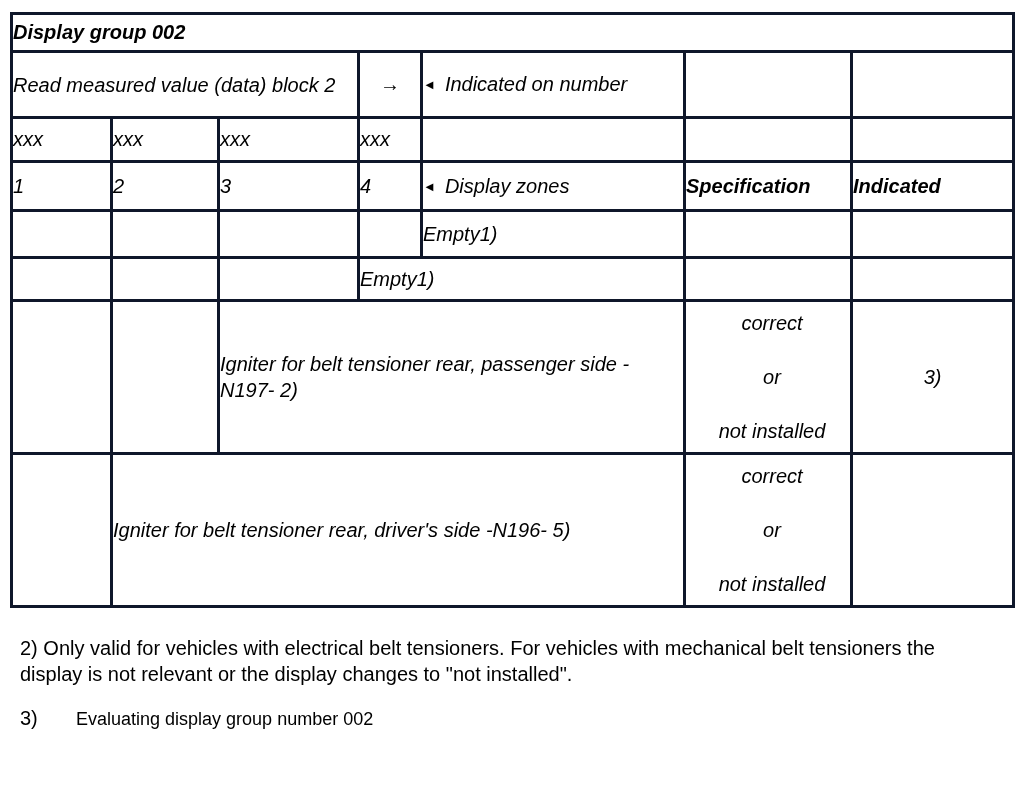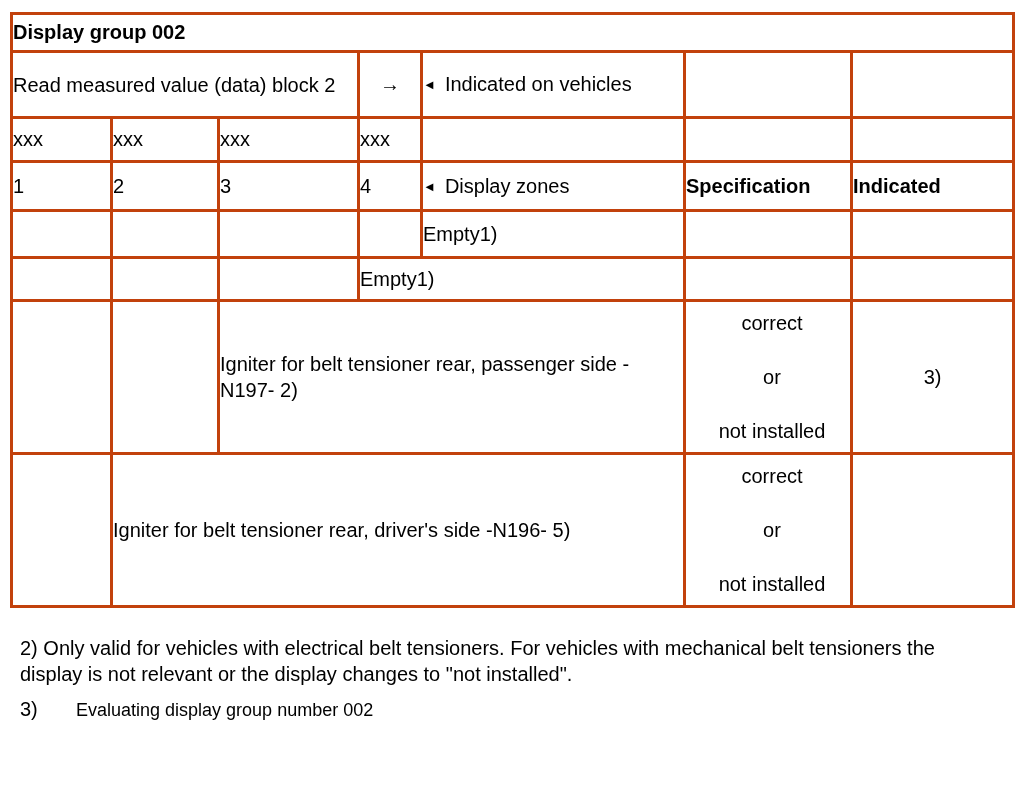--- a/index.html
+++ b/index.html
@@ -15,26 +15,27 @@
   .page {
     padding: 12px 10px 0 10px;
     box-sizing: border-box;
   }
   table.dg {
     border-collapse: collapse;
     table-layout: fixed;
     width: 1004px;
   }
   table.dg td {
-    border: 3px solid #c2410c;
+    border: 3px solid #0f172a;
     font-size: 20px;
     vertical-align: middle;
     padding: 0;
     overflow: hidden;
     word-wrap: break-word;
+    font-style: italic;
   }
   tr.r-title  { height: 38px; }
   tr.r-read   { height: 66px; }
   tr.r-xxx    { height: 44px; }
   tr.r-zones  { height: 49px; }
   tr.r-empty1 { height: 47px; }
   tr.r-empty2 { height: 43px; }
   tr.r-ign1   { height: 153px; }
   tr.r-ign2   { height: 153px; }
 
@@ -96,21 +97,21 @@
   }
 
   .footnotes {
     margin: 27px 0 0 10px;
     width: 960px;
     font-size: 20px;
     line-height: 26px;
   }
   .fn { margin: 0; }
   .fn-1 { margin-bottom: 34px; }
-  .fn-2 { margin-bottom: 9px; }
+  .fn-2 { margin-bottom: 18px; }
   .fn-3 { display: flex; align-items: baseline; }
   .fn-3 .fn-marker { width: 56px; flex: 0 0 56px; }
   .fn-3 .fn-text { font-size: 18px; }
 </style>
 </head>
 <body>
 
 <div class="page">
 
   <table class="dg">
@@ -125,21 +126,21 @@
     </colgroup>
 
     <tbody>
         <tr class="r-title">
       <td colspan="7" class="title-cell">Display group 002</td>
     </tr>
 
     <tr class="r-read">
       <td colspan="3" class="read-cell">Read measured value (data) block 2</td>
       <td class="arrow-cell"><span>→</span></td>
-      <td class="zone-top"><span class="ptr">◄</span><span>Indicated on vehicles</span></td>
+      <td class="zone-top"><span class="ptr">◄</span><span>Indicated on number</span></td>
       <td></td>
       <td></td>
     </tr>
 
     <tr class="r-xxx">
       <td class="center">xxx</td>
       <td class="center">xxx</td>
       <td class="center">xxx</td>
       <td class="center">xxx</td>
       <td></td>

